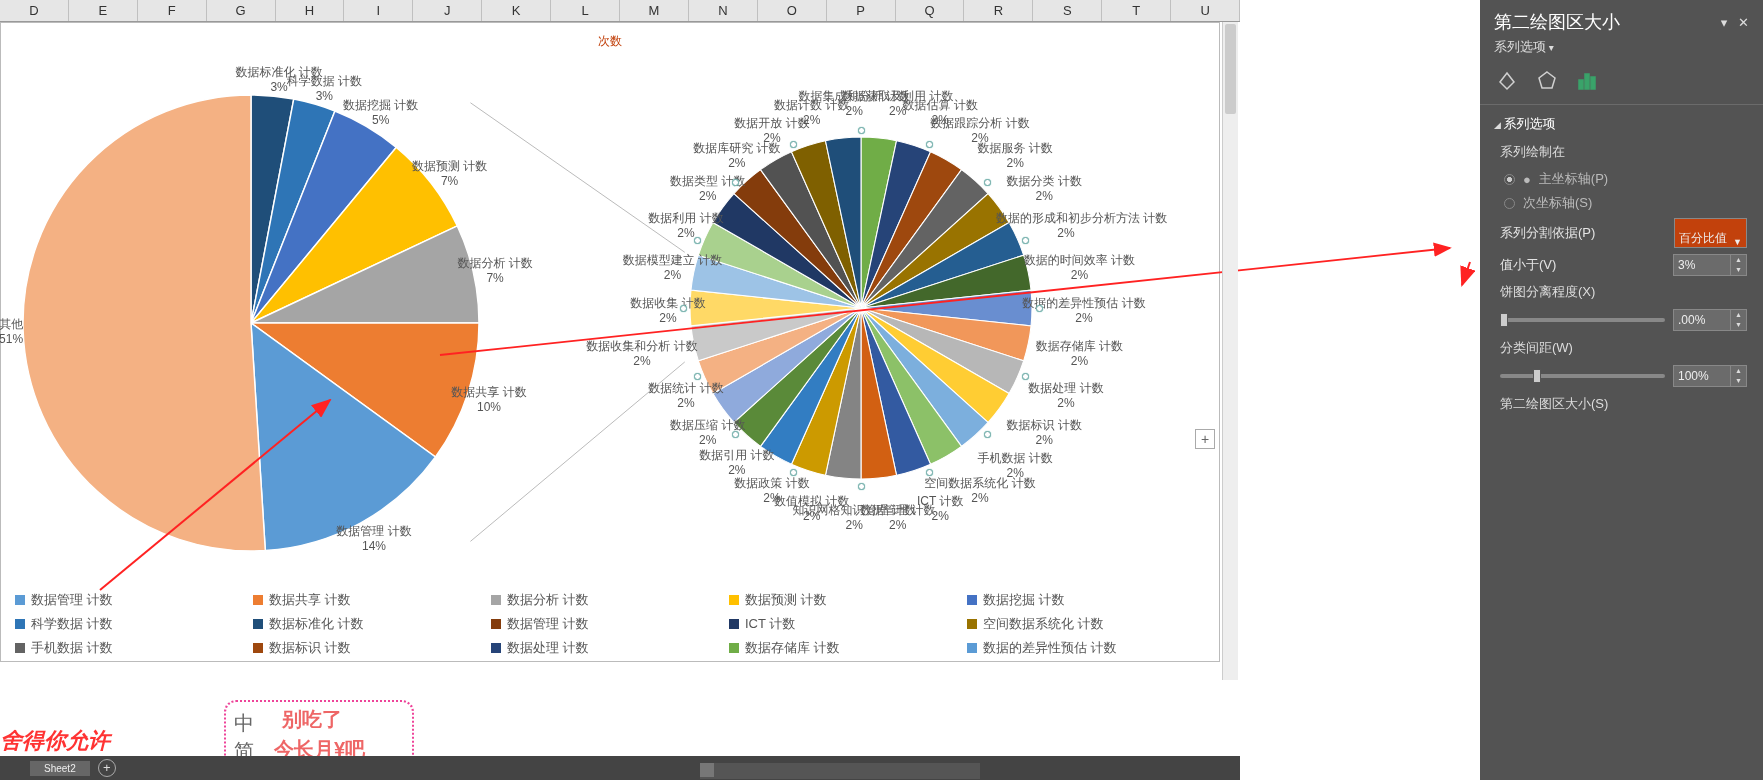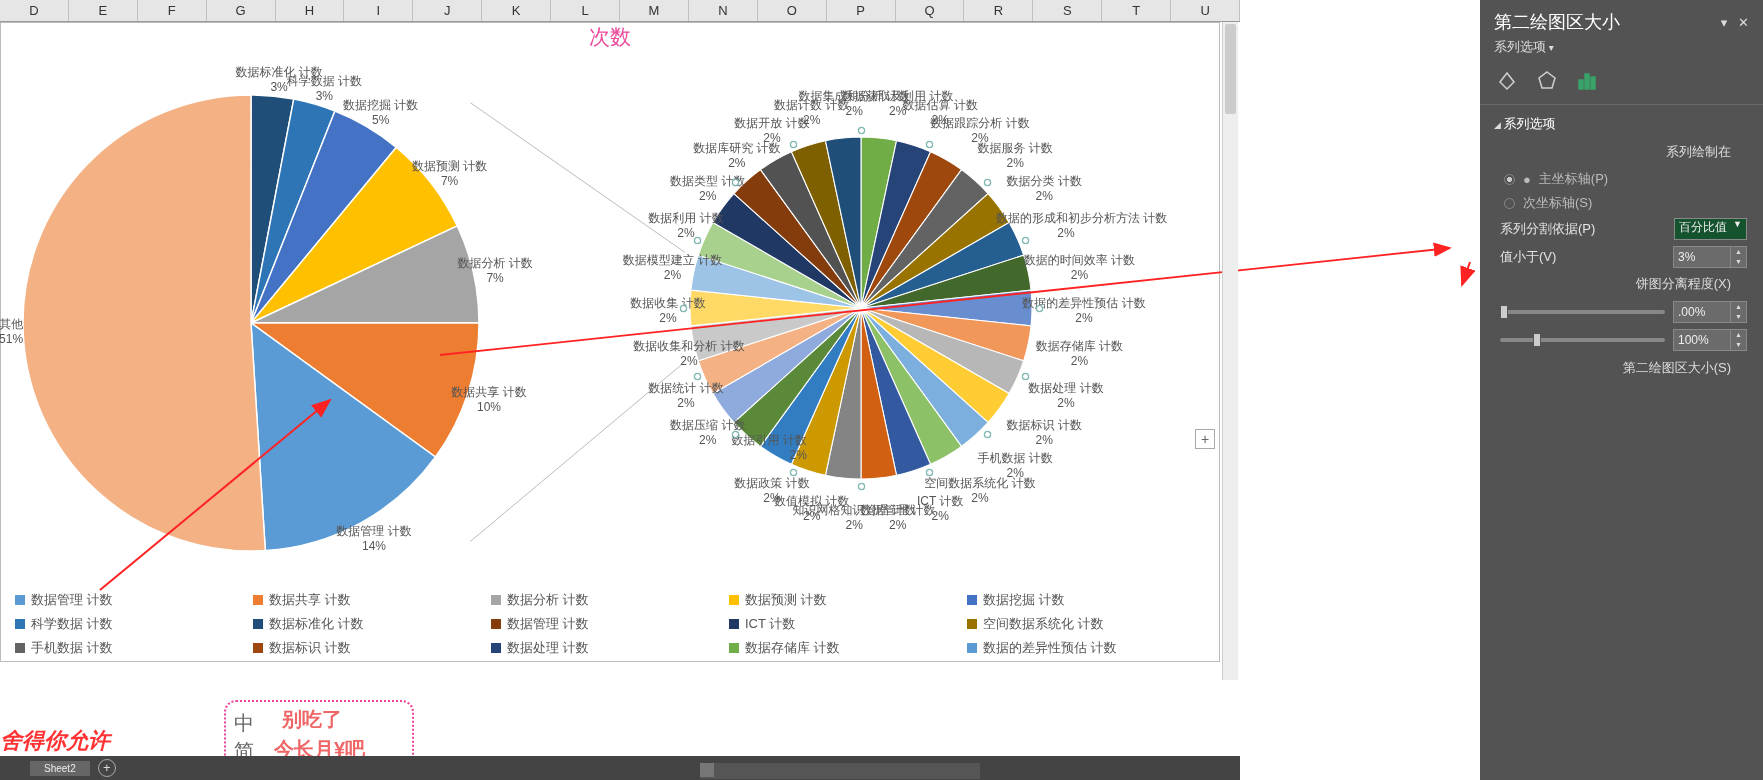--- a/index.html
+++ b/index.html
@@ -4,21 +4,21 @@
 <style>
 * { margin:0; padding:0; box-sizing:border-box; font-family:"Microsoft YaHei",sans-serif; }
 body { width:1763px; height:780px; background:#fff; position:relative; overflow:hidden; }
 
 
 .col-headers { position:absolute; top:0; left:0; width:1240px; height:22px; background:#e6e6e6; border-bottom:1px solid #999; display:flex; }
 .col-h { flex:1; text-align:center; font-size:13px; color:#333; border-right:1px solid #c0c0c0; line-height:22px; }
 
 
 .chart-box { position:absolute; top:22px; left:0; width:1220px; height:640px; background:#fff; border:1px solid #bbb; }
-.chart-title { text-align:center; font-size:21px; color:#ec4899; }
+.chart-title { text-align:center; font-size:12px; color:#c2410c; margin-top:10px; }
 
 .pie1 { position:absolute; left:10px; top:60px; width:480px; height:480px; }
 .pie2 { position:absolute; left:680px; top:105px; width:360px; height:360px; }
 
 .pie-label { position:absolute; font-size:12px; color:#555; text-align:center; line-height:1.25; white-space:nowrap; }
 
 
 .legend { position:absolute; bottom:4px; left:14px; right:14px; display:grid; grid-template-columns:repeat(5,1fr); row-gap:6px; font-size:13px; color:#555; }
 .lg-item { display:flex; align-items:center; gap:6px; }
 .lg-sw { width:10px; height:10px; }
@@ -43,28 +43,28 @@
 .pane-title { font-size:18px; color:#fff; padding:10px 14px 4px; display:flex; justify-content:space-between; align-items:center;}
 .pane-sub { padding:0 14px 8px; color:#dcdcdc; font-size:13px; }
 .pane-sub::after { content:" ▾"; font-size:10px; }
 .icon-row { display:flex; gap:14px; padding:4px 14px 10px; border-bottom:1px solid #6b6b6b;}
 .ico { width:26px; height:26px; display:flex; align-items:center; justify-content:center; }
 .ico svg path,.ico svg rect { fill:none; stroke:#d0d0d0; stroke-width:1.5; }
 .ico.active svg path,.ico.active svg rect { stroke:#3aa36a; fill:#3aa36a; }
 
 .section-hdr { padding:10px 14px 6px; color:#fff; font-size:13px; }
 .section-hdr::before { content:"◢ "; font-size:9px; color:#ddd; }
-.field { padding:4px 32px;text-align:right; }
+.field { padding:4px 20px; }
 .field-label { color:#ddd; margin-bottom:2px; }
 .radio-row { display:flex; align-items:center; gap:8px; padding:3px 24px; color:#bbb; }
 .radio-dot { width:11px; height:11px; border-radius:50%; border:1px solid #888; }
 .radio-dot.on { background:radial-gradient(circle,#ccc 35%,transparent 40%); }
 
 .ctrl-row { display:flex; align-items:center; justify-content:space-between; padding:3px 16px 3px 20px; }
-.combo { background:#14532d; border:1px solid #888; height:22px; display:flex; align-items:flex-start; padding:0 4px; font-size:12px; color:#eee; }
+.combo { background:#c2410c; border:1px solid #888; height:30px; display:flex; align-items:flex-end; padding:0 4px; font-size:12px; color:#eee; }
 .combo .dd { margin-left:6px; font-size:9px; }
 .spin { width:74px; background:#6b6b6b; border:1px solid #888; height:22px; display:flex; }
 .spin input { flex:1; background:transparent; border:none; color:#eee; font-size:12px; padding:0 4px; width:40px; }
 .spin .arrows { width:16px; display:flex; flex-direction:column; border-left:1px solid #888;}
 .spin .arrows span { flex:1; font-size:7px; text-align:center; color:#ddd; line-height:9px;}
 
 .slider-row { padding:2px 16px 4px 20px; display:flex; align-items:center; gap:8px;}
 .slider { flex:1; height:4px; background:#888; position:relative; border-radius:2px;}
 .slider .knob { position:absolute; top:-5px; width:8px; height:14px; background:#ccc; border:1px solid #555; }
 
@@ -175,24 +175,24 @@
       <div class="pie-label" style="left: 1008.45px; top: 316.246px; width: 140px;">数据存储库 计数<br>2%</div>
       <div class="pie-label" style="left: 995.017px; top: 357.601px; width: 140px;">数据处理 计数<br>2%</div>
       <div class="pie-label" style="left: 973.276px; top: 395.259px; width: 140px;">数据标识 计数<br>2%</div>
       <div class="pie-label" style="left: 944.179px; top: 427.574px; width: 140px;">手机数据 计数<br>2%</div>
       <div class="pie-label" style="left: 909px; top: 453.133px; width: 140px;">空间数据系统化 计数<br>2%</div>
       <div class="pie-label" style="left: 869.276px; top: 470.82px; width: 140px;">ICT 计数<br>2%</div>
       <div class="pie-label" style="left: 826.742px; top: 479.861px; width: 140px;">数据管理 计数<br>2%</div>
       <div class="pie-label" style="left: 783.258px; top: 479.861px; width: 140px;">知识网格知识管理 计数<br>2%</div>
       <div class="pie-label" style="left: 740.724px; top: 470.82px; width: 140px;">数值模拟 计数<br>2%</div>
       <div class="pie-label" style="left: 701px; top: 453.133px; width: 140px;">数据政策 计数<br>2%</div>
-      <div class="pie-label" style="left: 665.821px; top: 410px; width: 140px; text-align: right;">数据引用 计数<br>2%</div>
+      <div class="pie-label" style="left: 665.821px; top: 425px; width: 140px;">数据引用 计数<br>2%</div>
       <div class="pie-label" style="left: 636.724px; top: 395.259px; width: 140px;">数据压缩 计数<br>2%</div>
       <div class="pie-label" style="left: 614.983px; top: 357.601px; width: 140px;">数据统计 计数<br>2%</div>
-      <div class="pie-label" style="left: 618px; top: 316.246px; width: 140px;">数据收集和分析 计数<br>2%</div>
+      <div class="pie-label" style="left: 571px; top: 316.246px; width: 140px;">数据收集和分析 计数<br>2%</div>
       <div class="pie-label" style="left: 597px; top: 273px; width: 140px;">数据收集 计数<br>2%</div>
       <div class="pie-label" style="left: 601.545px; top: 229.754px; width: 140px;">数据模型建立 计数<br>2%</div>
       <div class="pie-label" style="left: 614.983px; top: 188.399px; width: 140px;">数据利用 计数<br>2%</div>
       <div class="pie-label" style="left: 636.724px; top: 150.741px; width: 140px;">数据类型 计数<br>2%</div>
       <div class="pie-label" style="left: 665.821px; top: 118.426px; width: 140px;">数据库研究 计数<br>2%</div>
       <div class="pie-label" style="left: 701px; top: 92.8667px; width: 140px;">数据开放 计数<br>2%</div>
       <div class="pie-label" style="left: 740.724px; top: 75.1802px; width: 140px;">数据计数 计数<br>2%</div>
       <div class="pie-label" style="left: 783.258px; top: 66.1394px; width: 140px;">数据集成和分析 计数<br>2%</div>
     </div>
   <div class="legend" id="legend">
@@ -379,20 +379,23 @@
       </div>
     <div class="spin">
         <input value=".00%" style="">
         <div class="arrows">
           <span>▲</span>
           <span>▼</span>
         </div>
       </div>
   </div>
 
+  <div class="field">
+      <div class="field-label">分类间距(W)</div>
+    </div>
   <div class="slider-row">
     <div class="slider">
         <div class="knob" style="left:20%"></div>
       </div>
     <div class="spin">
         <input value="100%" style="">
         <div class="arrows">
           <span>▲</span>
           <span>▼</span>
         </div>

